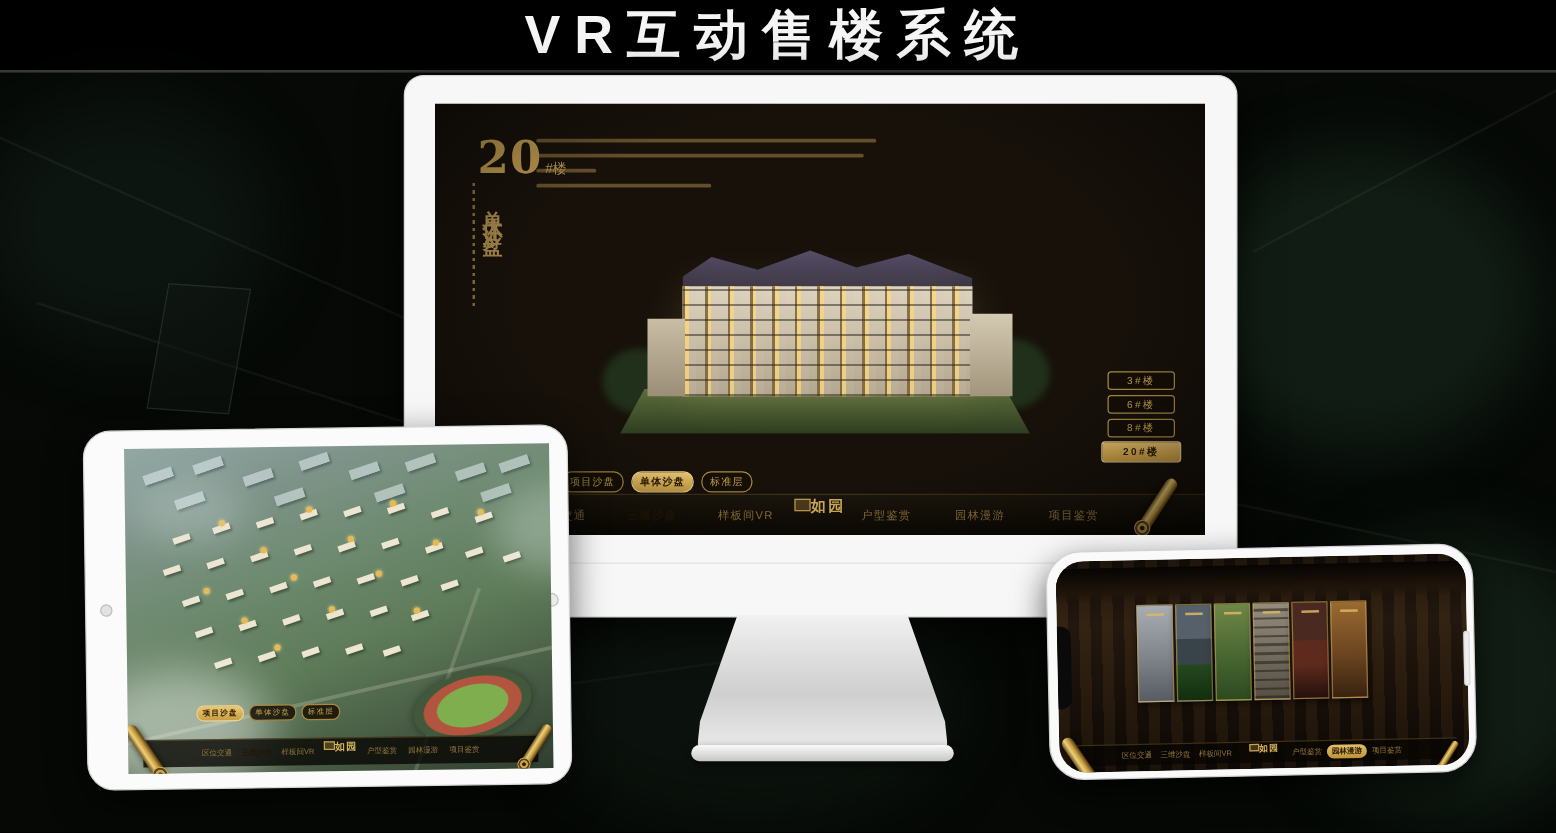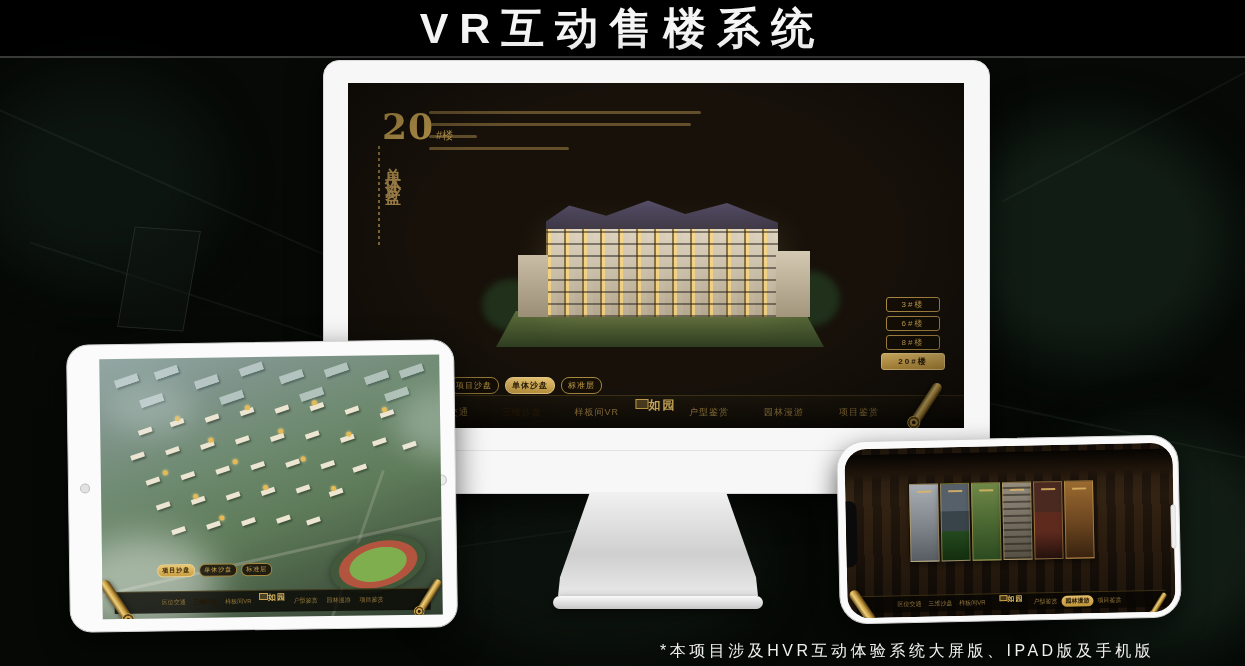--- a/index.html
+++ b/index.html
@@ -411,14 +411,13 @@
             <span class="nav-it">项目鉴赏</span>
           </div>
           <div class="scroll p-scroll-r"></div>
         </div>
         <div class="p-notch"></div>
       </div>
       <div class="p-side"></div>
     </div>
   </div>
 
-  <div class="footnote">*本项目涉及HVR互动体验系统大屏版、IPAD版及手机版</div>
 </div>
 
 </body></html>

